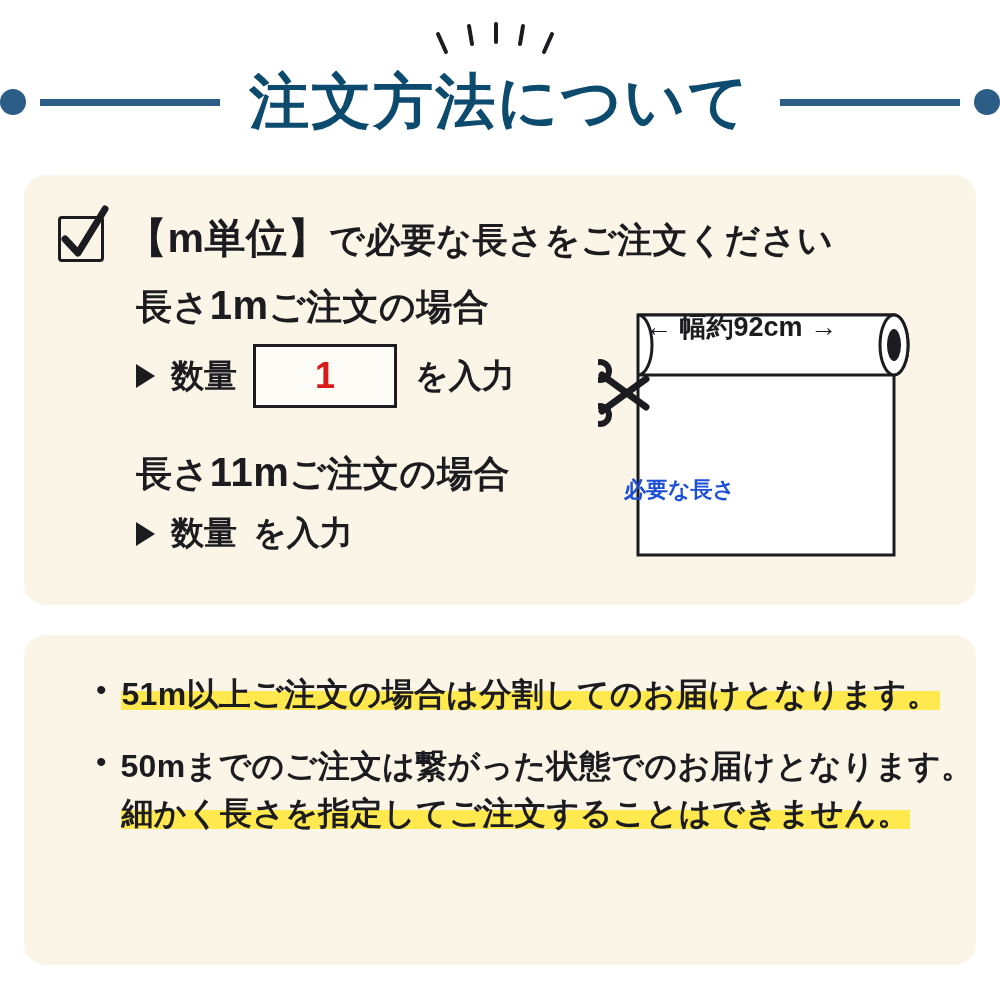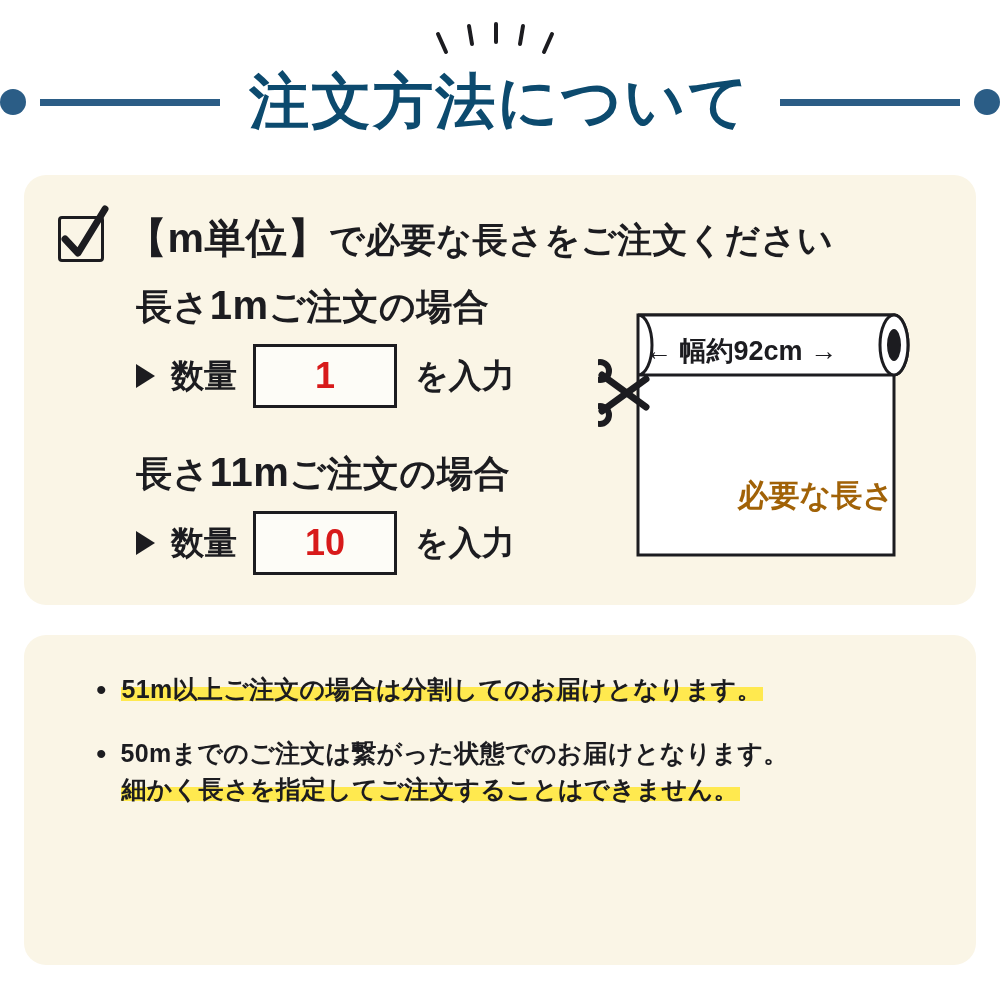--- a/index.html
+++ b/index.html
@@ -163,30 +163,30 @@
     right: 48px;
     top: 118px;
     width: 330px;
     height: 280px;
   }
   .roll-label {
     position: absolute;
     left: 26px;
     top: 182px;
     width: 270px;
-    text-align: right;
-    font-size: 31px;
+    text-align: left;
+    font-size: 22px;
     font-weight: bold;
     line-height: 1.35;
-    color: #a16207;
+    color: #1d4ed8;
   }
   .width-label {
     position: absolute;
     left: 8px;
-    top: 40px;
+    top: 16px;
     width: 270px;
     text-align: center;
     font-size: 27px;
     font-weight: bold;
     white-space: nowrap;
   }
 
   
   .bullets {
     padding: 10px 0 0 72px;
@@ -196,21 +196,21 @@
     align-items: flex-start;
     margin-top: 26px;
   }
   .bullet .dotmark {
     font-size: 30px;
     line-height: 1.25;
     margin-right: 14px;
     flex: 0 0 auto;
   }
   .bullet-text {
-    font-size: 25px;
+    font-size: 32px;
     font-weight: bold;
     line-height: 1.45;
     letter-spacing: 0.3px;
   }
   .hl {
     background: linear-gradient(transparent 42%, #ffe94f 42%, #ffe94f 94%, transparent 94%);
     padding: 0 1px;
   }
 </style>
 </head>
@@ -265,23 +265,20 @@
     </div>
 
     <div class="gap-block"></div>
 
     <div class="case-label">
       <span>長さ</span><span class="em">11m</span><span>ご注文の場合</span>
     </div>
     <div class="qty-row">
       <div class="tri"></div>
       <div class="qty-word">数量</div>
-      <div class="qty-box">
-        <span>10</span>
-      </div>
       <div class="input-word">を入力</div>
     </div>
   </div>
 
   <div class="roll-wrap">
     <svg width="330" height="280" viewBox="0 0 330 280">
 
       <path d="M40 22 L296 22 L296 262 L40 262 Z" fill="#ffffff" stroke="#1c1c20" stroke-width="3"></path>
 
       <path d="M40 22 L296 22 A14 30 0 0 1 296 82 L40 82 A14 30 0 0 0 40 22 Z" fill="#ffffff" stroke="#1c1c20" stroke-width="3"></path>

